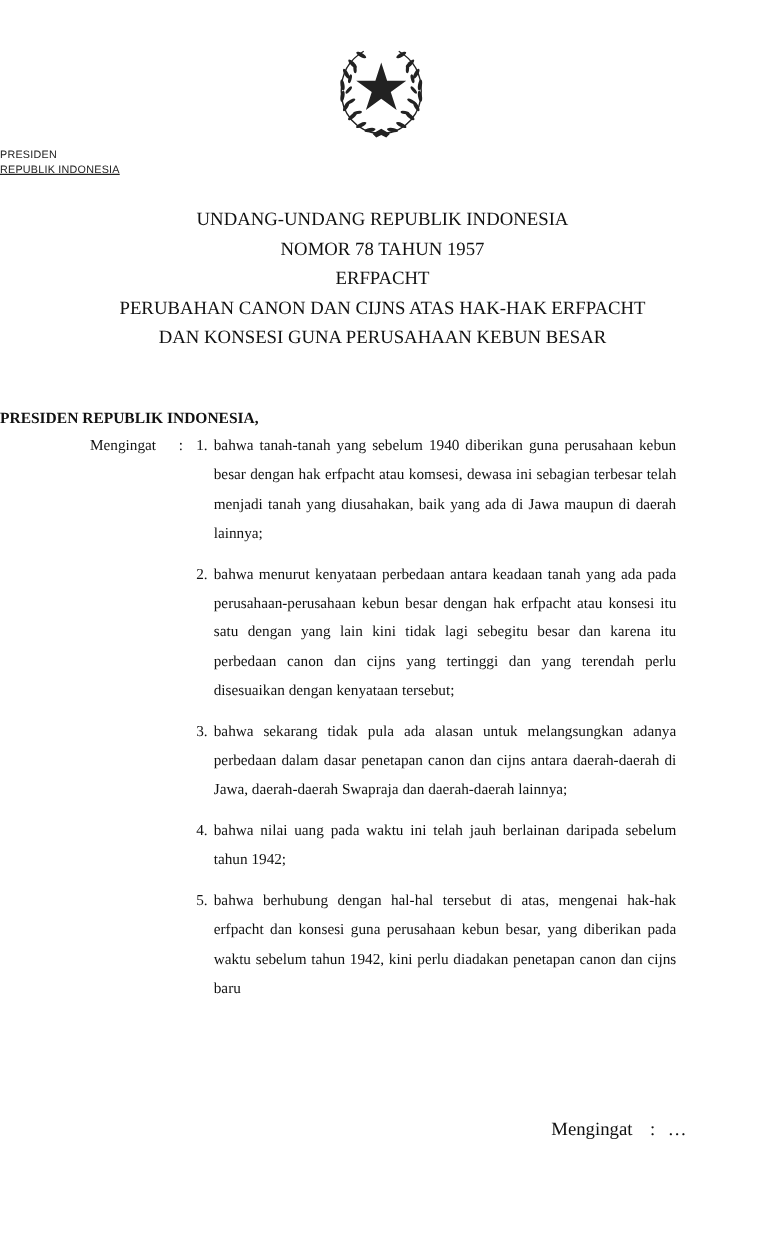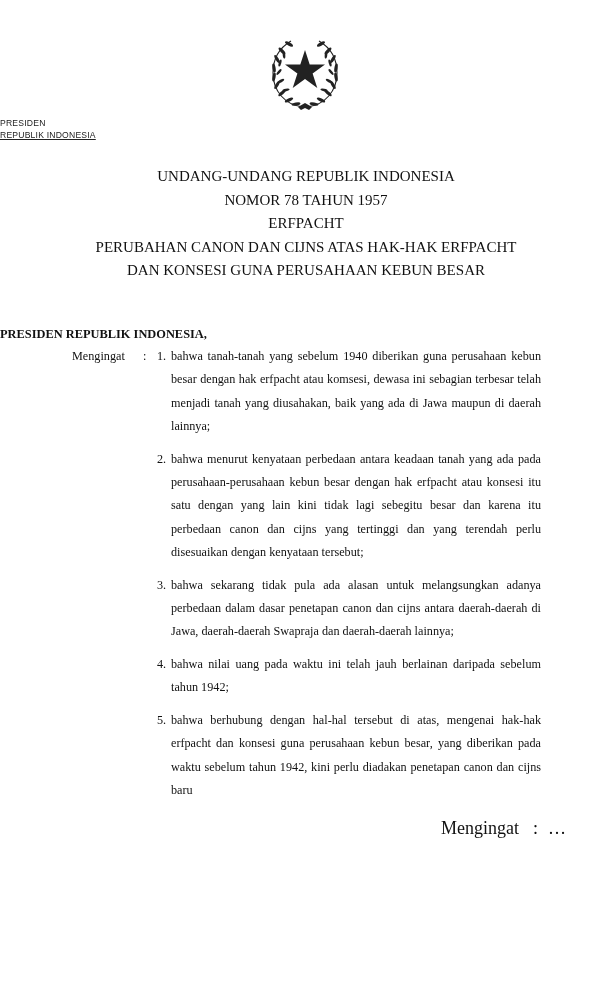--- a/index.html
+++ b/index.html
@@ -96,22 +96,22 @@
       top: 0;
     }
     .item-text {
       display: block;
       text-align: justify;
     }
 
     .footer-next {
       position: absolute;
       left: 441px;
-      top: 820px;
-      font-size: 18px;
+      top: 896px;
+      font-size: 15px;
       line-height: 16px;
       white-space: nowrap;
     }
     .footer-next .colon { margin-left: 14px; }
     .footer-next .ellipsis { margin-left: 10px; }
   </style>
 </head>
 <body>
 
 <div class="emblem">

